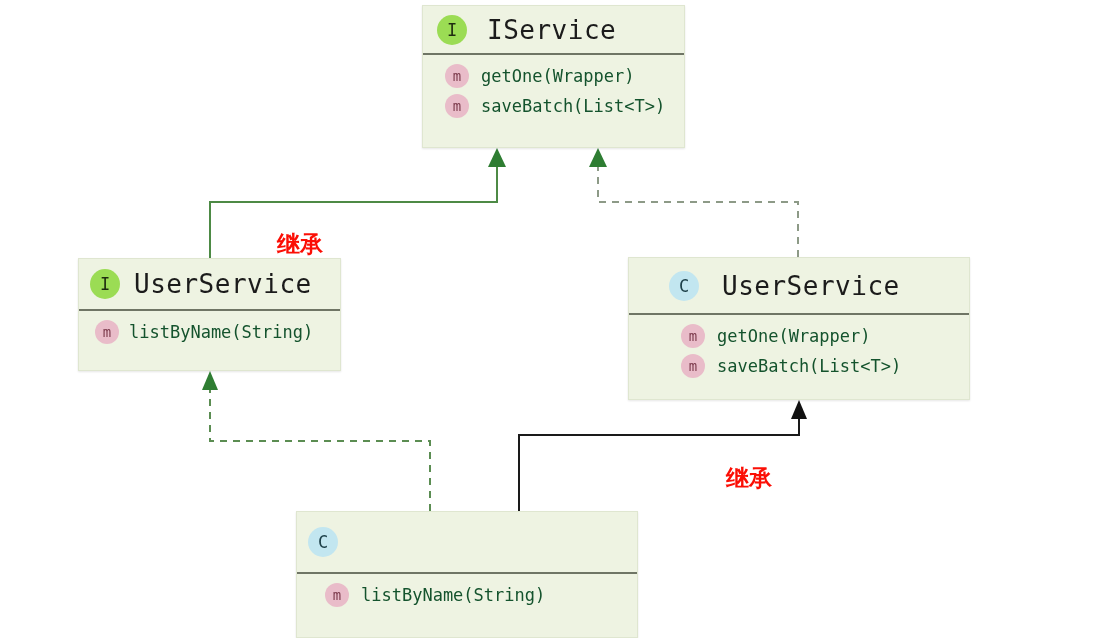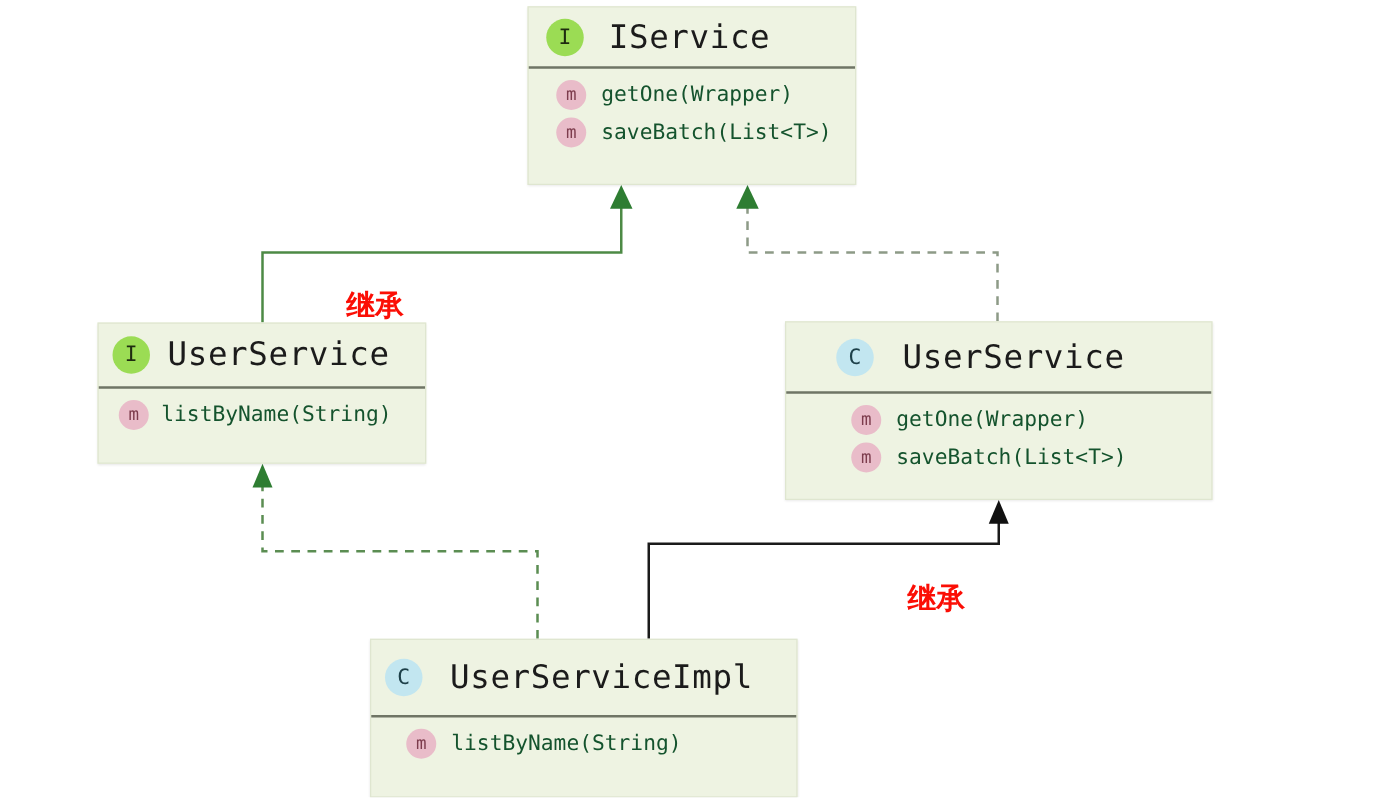--- a/index.html
+++ b/index.html
@@ -195,21 +195,20 @@
       <div class="member-row">
         <span class="badge badge-method">m</span>
         <span class="member-name">saveBatch(List&lt;T&gt;)</span>
       </div>
     </div>
   </div>
 
   <div class="uml-box" id="box-userserviceimpl">
     <div class="uml-header">
       <span class="badge badge-type badge-class">C</span>
-      <span class="type-name">UserServiceImpl</span>
     </div>
     <div class="uml-members">
       <div class="member-row">
         <span class="badge badge-method">m</span>
         <span class="member-name">listByName(String)</span>
       </div>
     </div>
   </div>
 
   <div class="edge-label" id="label-inherit-left">继承</div>

